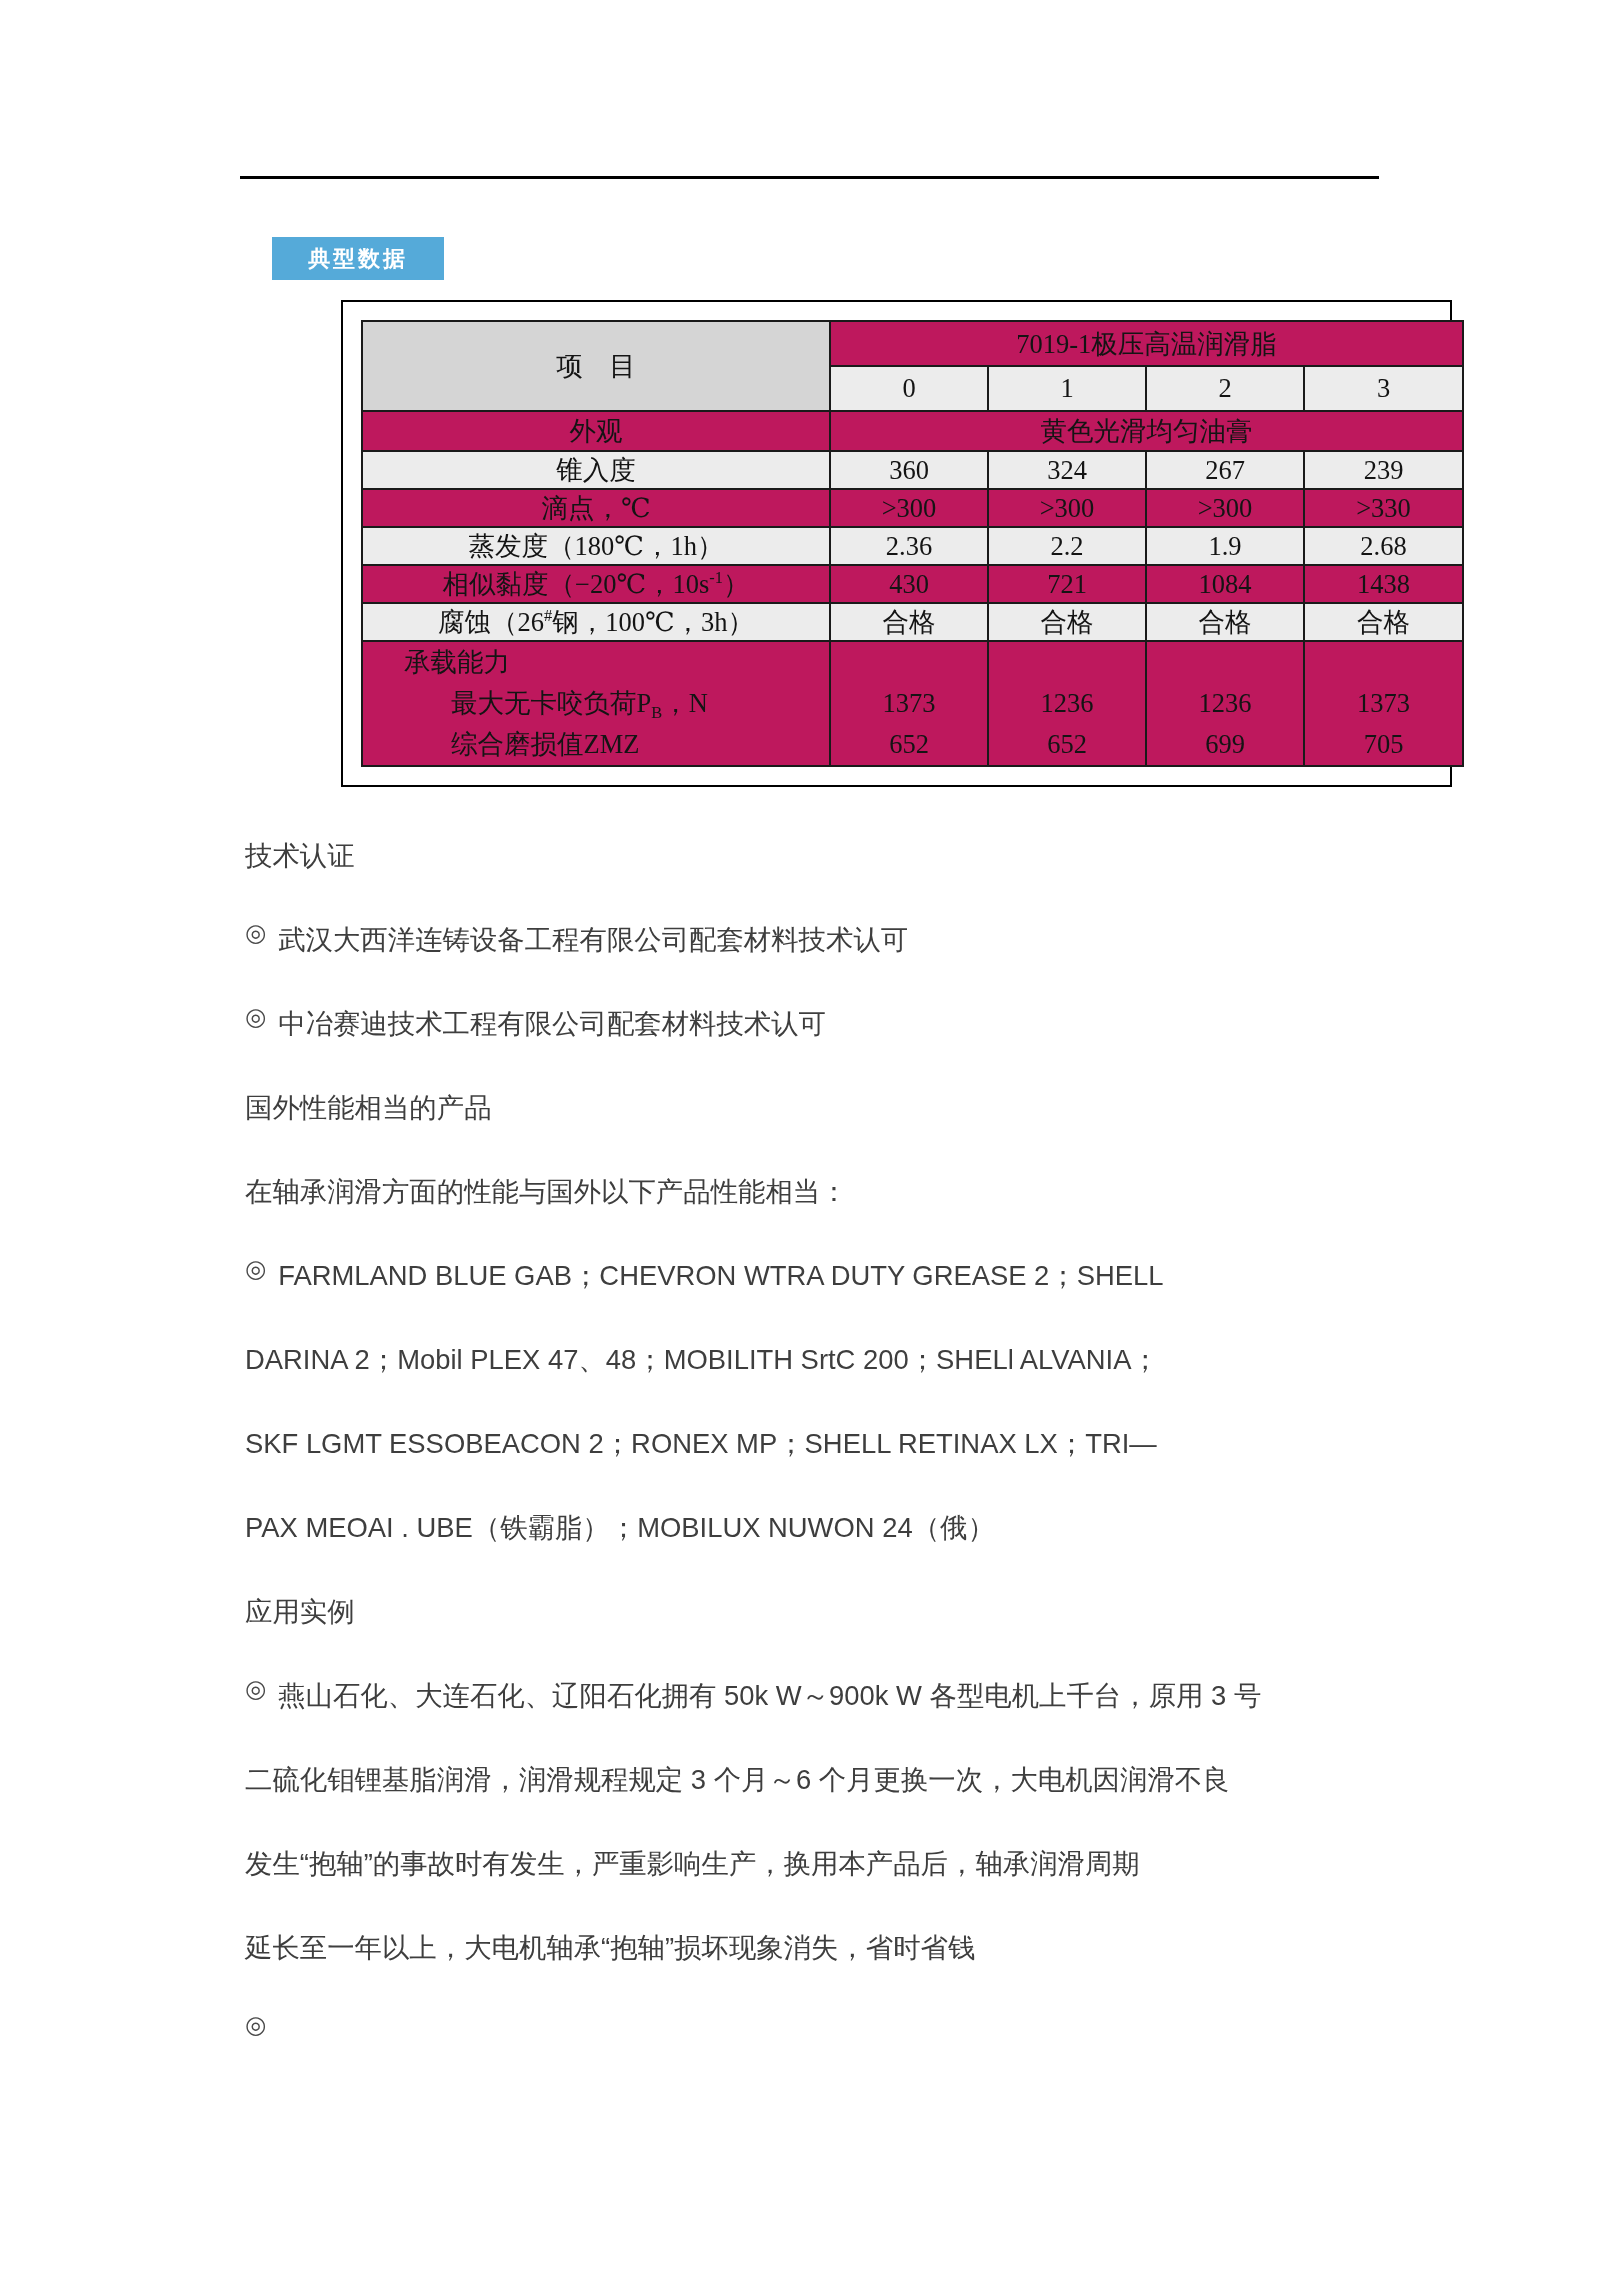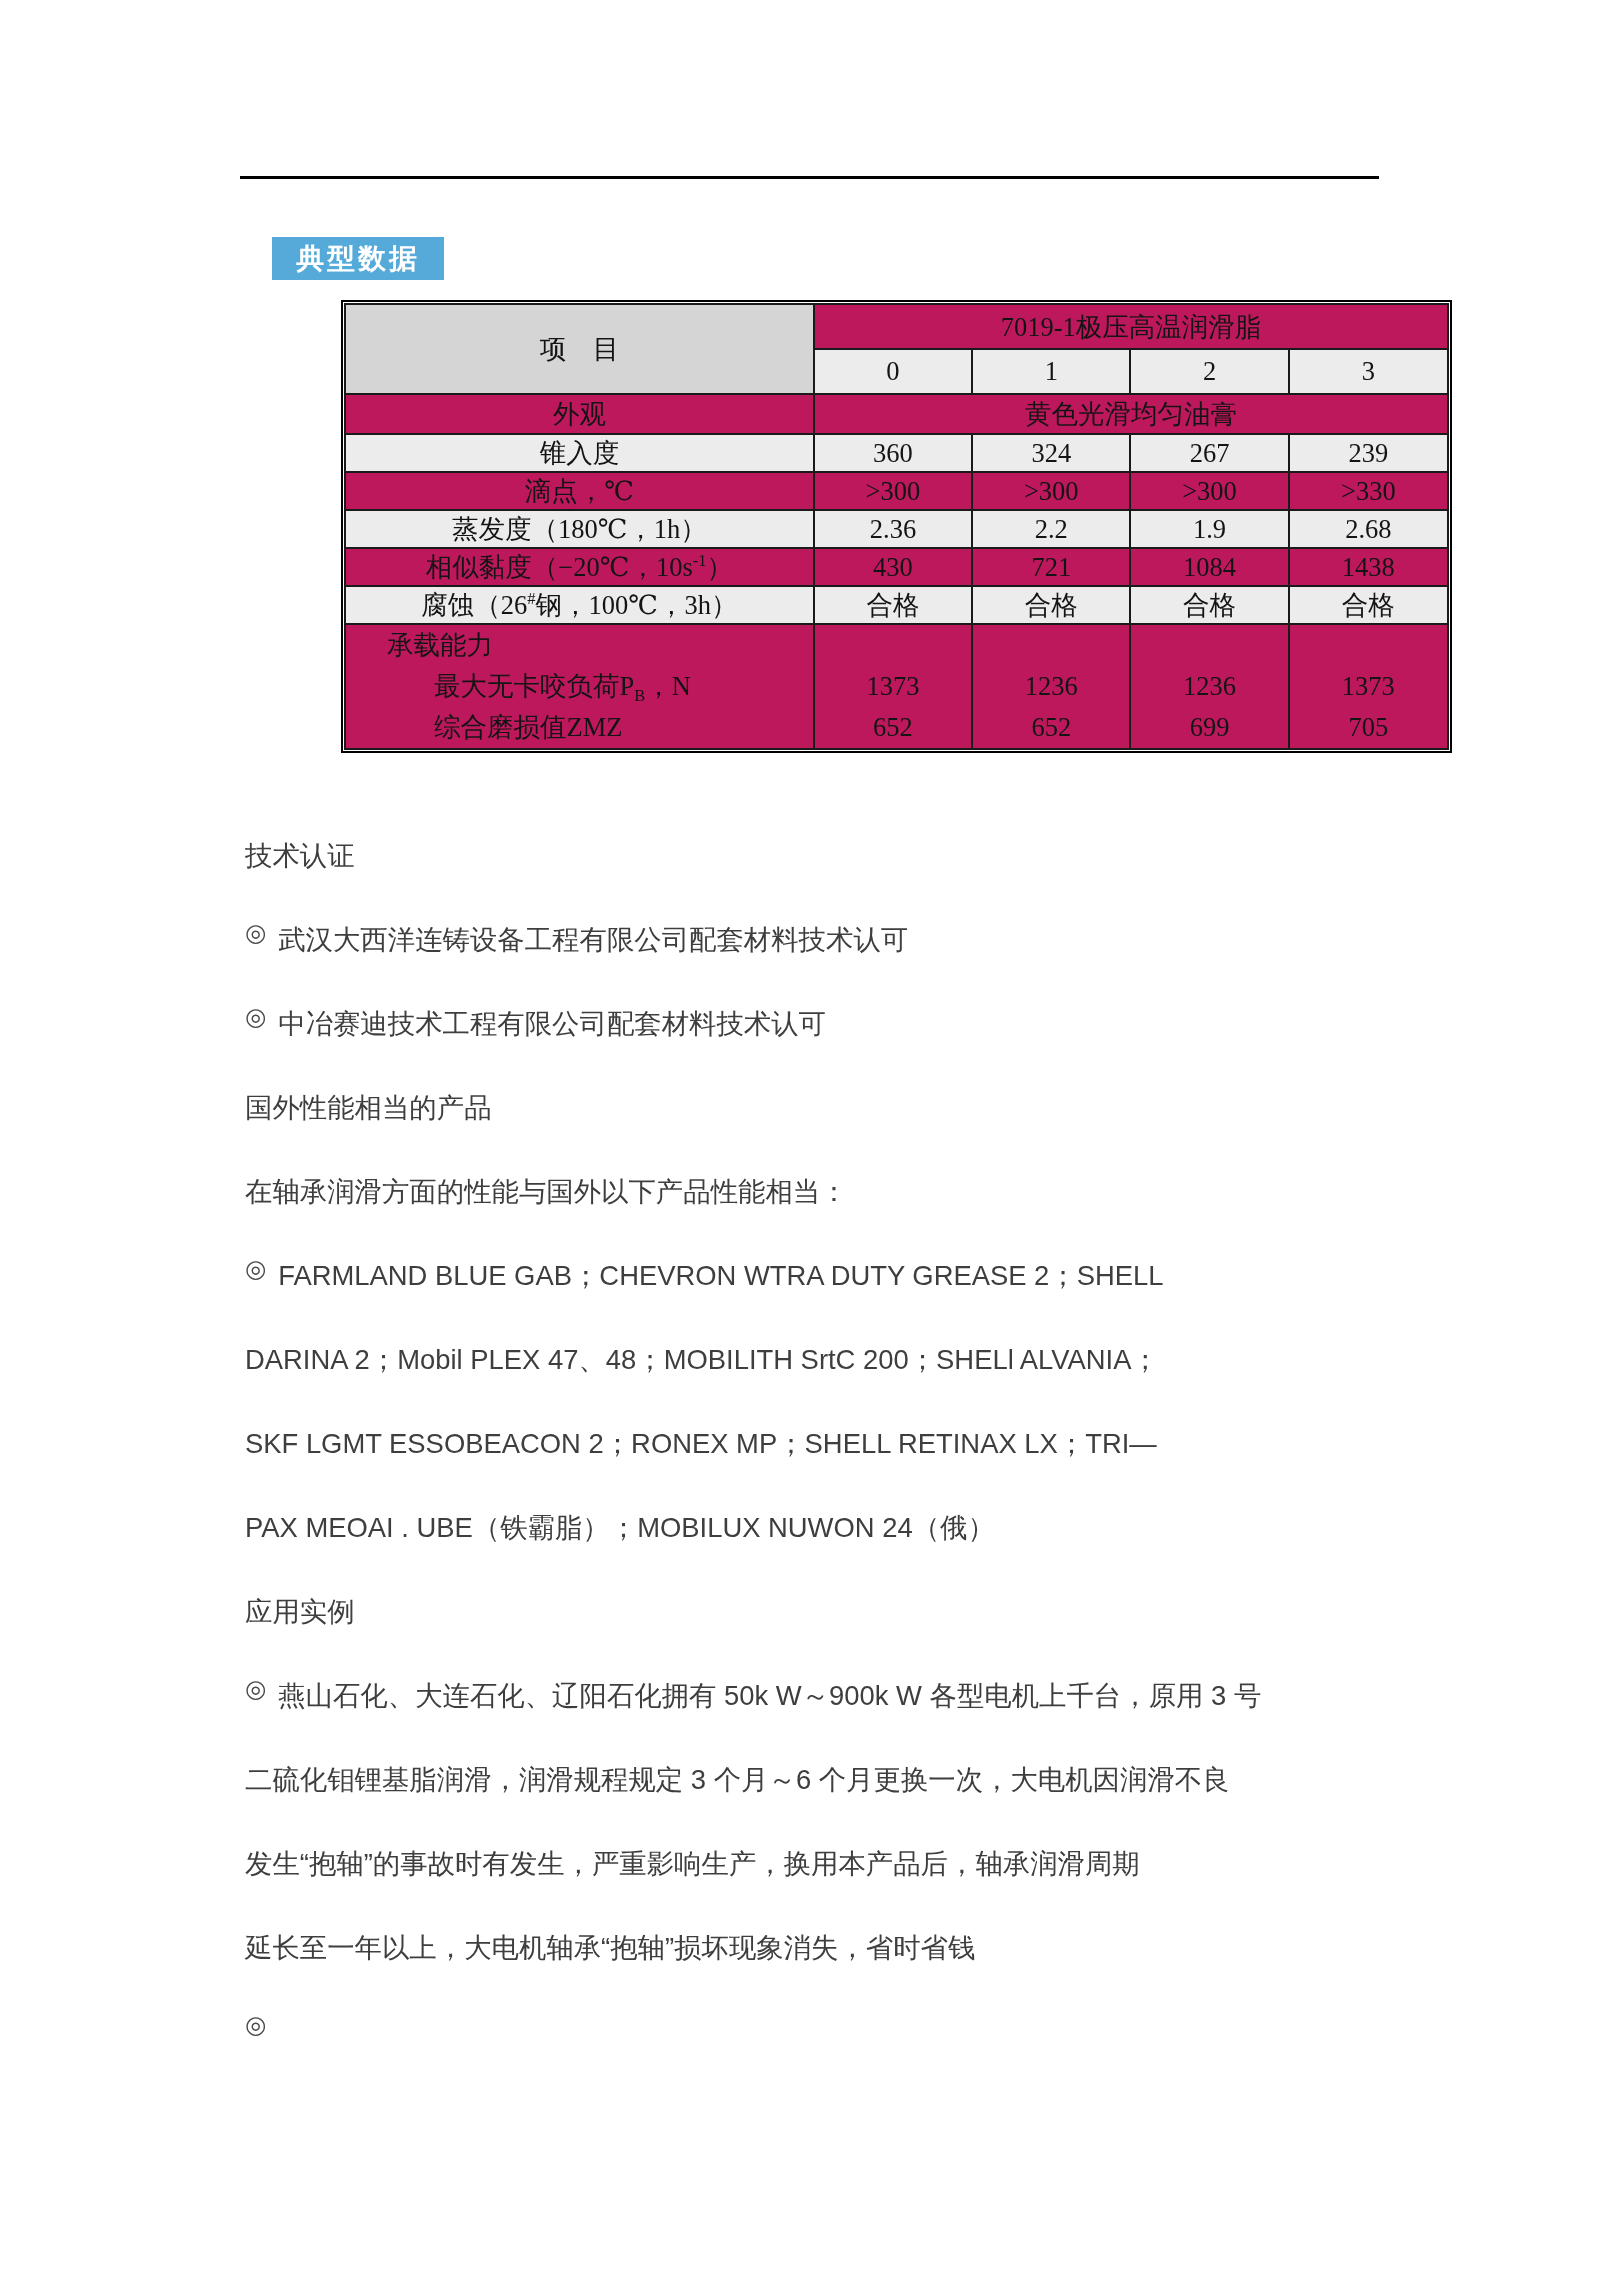--- a/index.html
+++ b/index.html
@@ -7,25 +7,25 @@
     width:1621px;height:2293px;background:#ffffff;position:relative;
     font-family:"Liberation Sans","DejaVu Sans",sans-serif;
     -webkit-font-smoothing:antialiased;
   }
   .top-rule{
     position:absolute;left:240px;top:176px;width:1139px;height:2.9px;background:#000;
   }
   .badge{
     position:absolute;left:272px;top:237px;width:172px;height:43px;
     background:#55aad9;color:#ffffff;display:flex;align-items:center;justify-content:center;
-    font-size:28px;font-weight:bold;letter-spacing:2.9px;
+    font-size:22px;font-weight:bold;letter-spacing:2.9px;
   }
   .table-wrap{
     position:absolute;left:341px;top:300px;width:1111px;box-sizing:border-box;
-    border:2.9px solid #000;padding:1px;background:#fff;
+    border:2.9px solid #000;padding:18px;background:#fff;
   }
   table.spec{
     border-collapse:collapse;width:100%;table-layout:fixed;
     font-family:"Liberation Serif","DejaVu Serif",serif;
     color:#141414;font-size:26.5px;
   }
   table.spec td{
     border:solid #1a1a1a;border-width:2.9px 2px;
     text-align:center;vertical-align:middle;overflow:hidden;
     padding:0;

